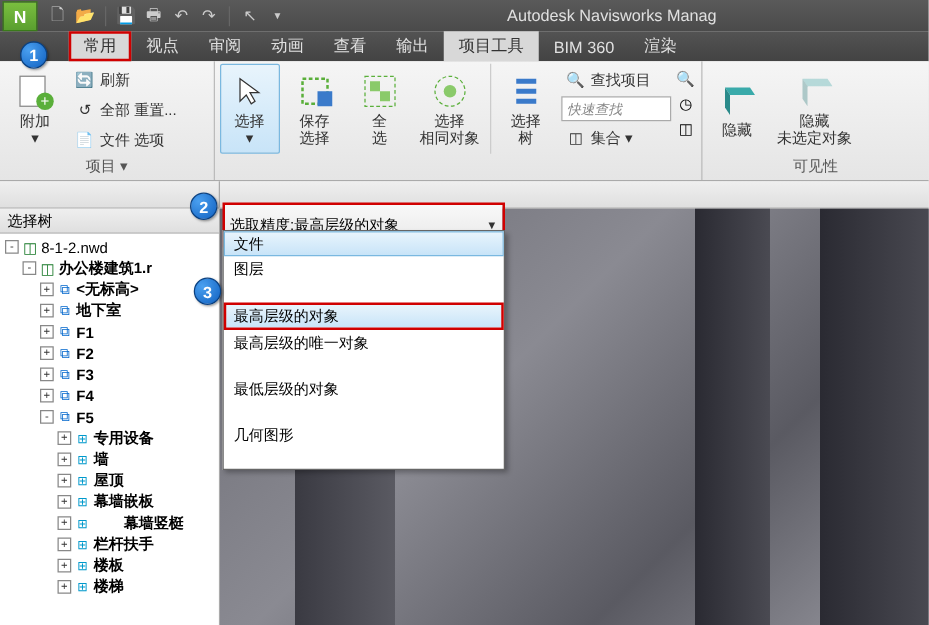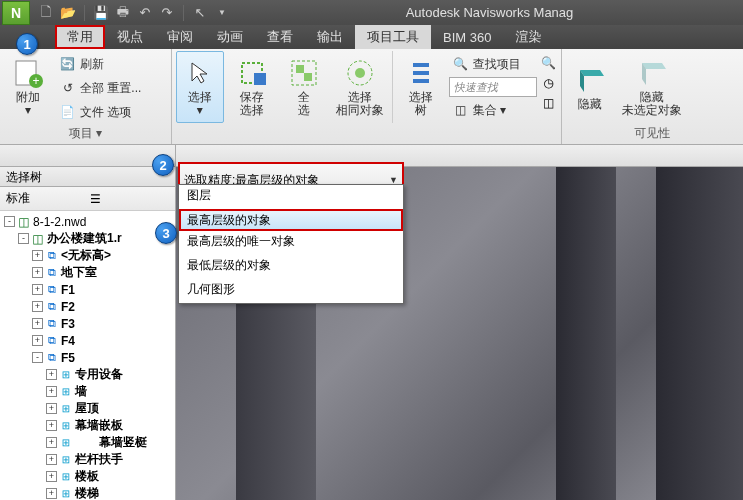--- a/index.html
+++ b/index.html
@@ -44,21 +44,21 @@
 .nwd-icon { color: #1A7A2A; font-size: 12px; }
 .layer-icon { color: #0066CC; font-size: 11px; }
 .group-icon { color: #0099CC; font-size: 10px; }
 
 .viewport { flex: 1; background: linear-gradient(135deg, #6A6A72 0%, #8A8A92 40%, #5A5A62 70%, #9A9AA2 100%); position: relative; overflow: hidden; }
 .building-shape { position: absolute; background: linear-gradient(to right, #3A3A42, #5A5A62); }
 
 .dropdown-combo { position: absolute; left: 178px; top: 162px; width: 226px; height: 36px; background: linear-gradient(to bottom, #F8F8F8, #E8E8E8); border: 2px solid #D00000; display: flex; align-items: center; padding: 0 4px; font-size: 12px; }
 .dropdown-arrow { margin-left: auto; font-size: 9px; color: #333; }
 .dropdown-list { position: absolute; left: 178px; top: 184px; width: 226px; background: white; border: 1px solid #666; box-shadow: 2px 2px 4px rgba(0,0,0,0.3); }
-.dd-item { height: 24px; line-height: 20px; padding: 0 8px; font-size: 12px; }
+.dd-item { height: 37px; line-height: 20px; padding: 0 8px; font-size: 12px; }
 .dd-hover { background: linear-gradient(to bottom, #E8F4FC, #C8E4F8); border: 1px solid #7AB8E0; padding: 0 7px; height: 20px; line-height: 18px; }
 .dd-selected { background: linear-gradient(to bottom, #E8F4FC, #C8E4F8); border: 2px solid #D00000; padding: 0 6px; height: 22px; line-height: 18px; }
 
 .callout { position: absolute; width: 22px; height: 22px; border-radius: 50%; background: radial-gradient(circle at 30% 30%, #4AA0F0, #1060C0); color: white; font-weight: bold; font-size: 13px; display: flex; align-items: center; justify-content: center; border: 1px solid #0A4080; box-shadow: 1px 1px 2px rgba(0,0,0,0.4); }
 </style>
 </head>
 <body>
 
 <div class="titlebar">
   <div class="app-logo">N</div>
@@ -222,24 +222,20 @@
 </div>
 
 <div class="subbar">
   <div class="subbar-left"></div>
   <div class="subbar-right"></div>
 </div>
 
 <div class="content">
   <div class="tree-panel">
     <div class="tree-header">选择树</div>
-    <div class="tree-toolbar">
-      <span>标准</span>
-      <span>☰</span>
-    </div>
     <div class="tree-body">
       <div class="tree-node" style="padding-left:4px;">
           <span class="tree-exp">-</span>
           <span class="tree-icon nwd-icon">◫</span>
           <span>8-1-2.nwd</span>
         </div>
       <div class="tree-node" style="padding-left:18px;">
           <span class="tree-exp">-</span>
           <span class="tree-icon nwd-icon">◫</span>
           <span style="font-weight:bold;">办公楼建筑1.r</span>
@@ -327,20 +323,21 @@
     <div class="building-shape" style="left:380px;top:-20px;width:60px;height:380px;background:linear-gradient(to right,#2A2A32,#4A4A52);"></div>
     <div class="building-shape" style="left:480px;top:-20px;width:90px;height:380px;background:linear-gradient(to right,#2A2A32,#4A4A52);"></div>
   </div>
 </div>
 
 <div class="dropdown-combo">
   <span>选取精度:最高层级的对象</span>
   <span class="dropdown-arrow">▼</span>
 </div>
 <div class="dropdown-list">
+  <div class="dd-item dd-hover">文件</div>
   <div class="dd-item">图层</div>
   <div class="dd-item dd-selected">最高层级的对象</div>
   <div class="dd-item">最高层级的唯一对象</div>
   <div class="dd-item">最低层级的对象</div>
   <div class="dd-item">几何图形</div>
 </div>
 
 <div class="callout" style="left:16px;top:33px;">1</div>
 <div class="callout" style="left:152px;top:154px;">2</div>
 <div class="callout" style="left:155px;top:222px;">3</div>

